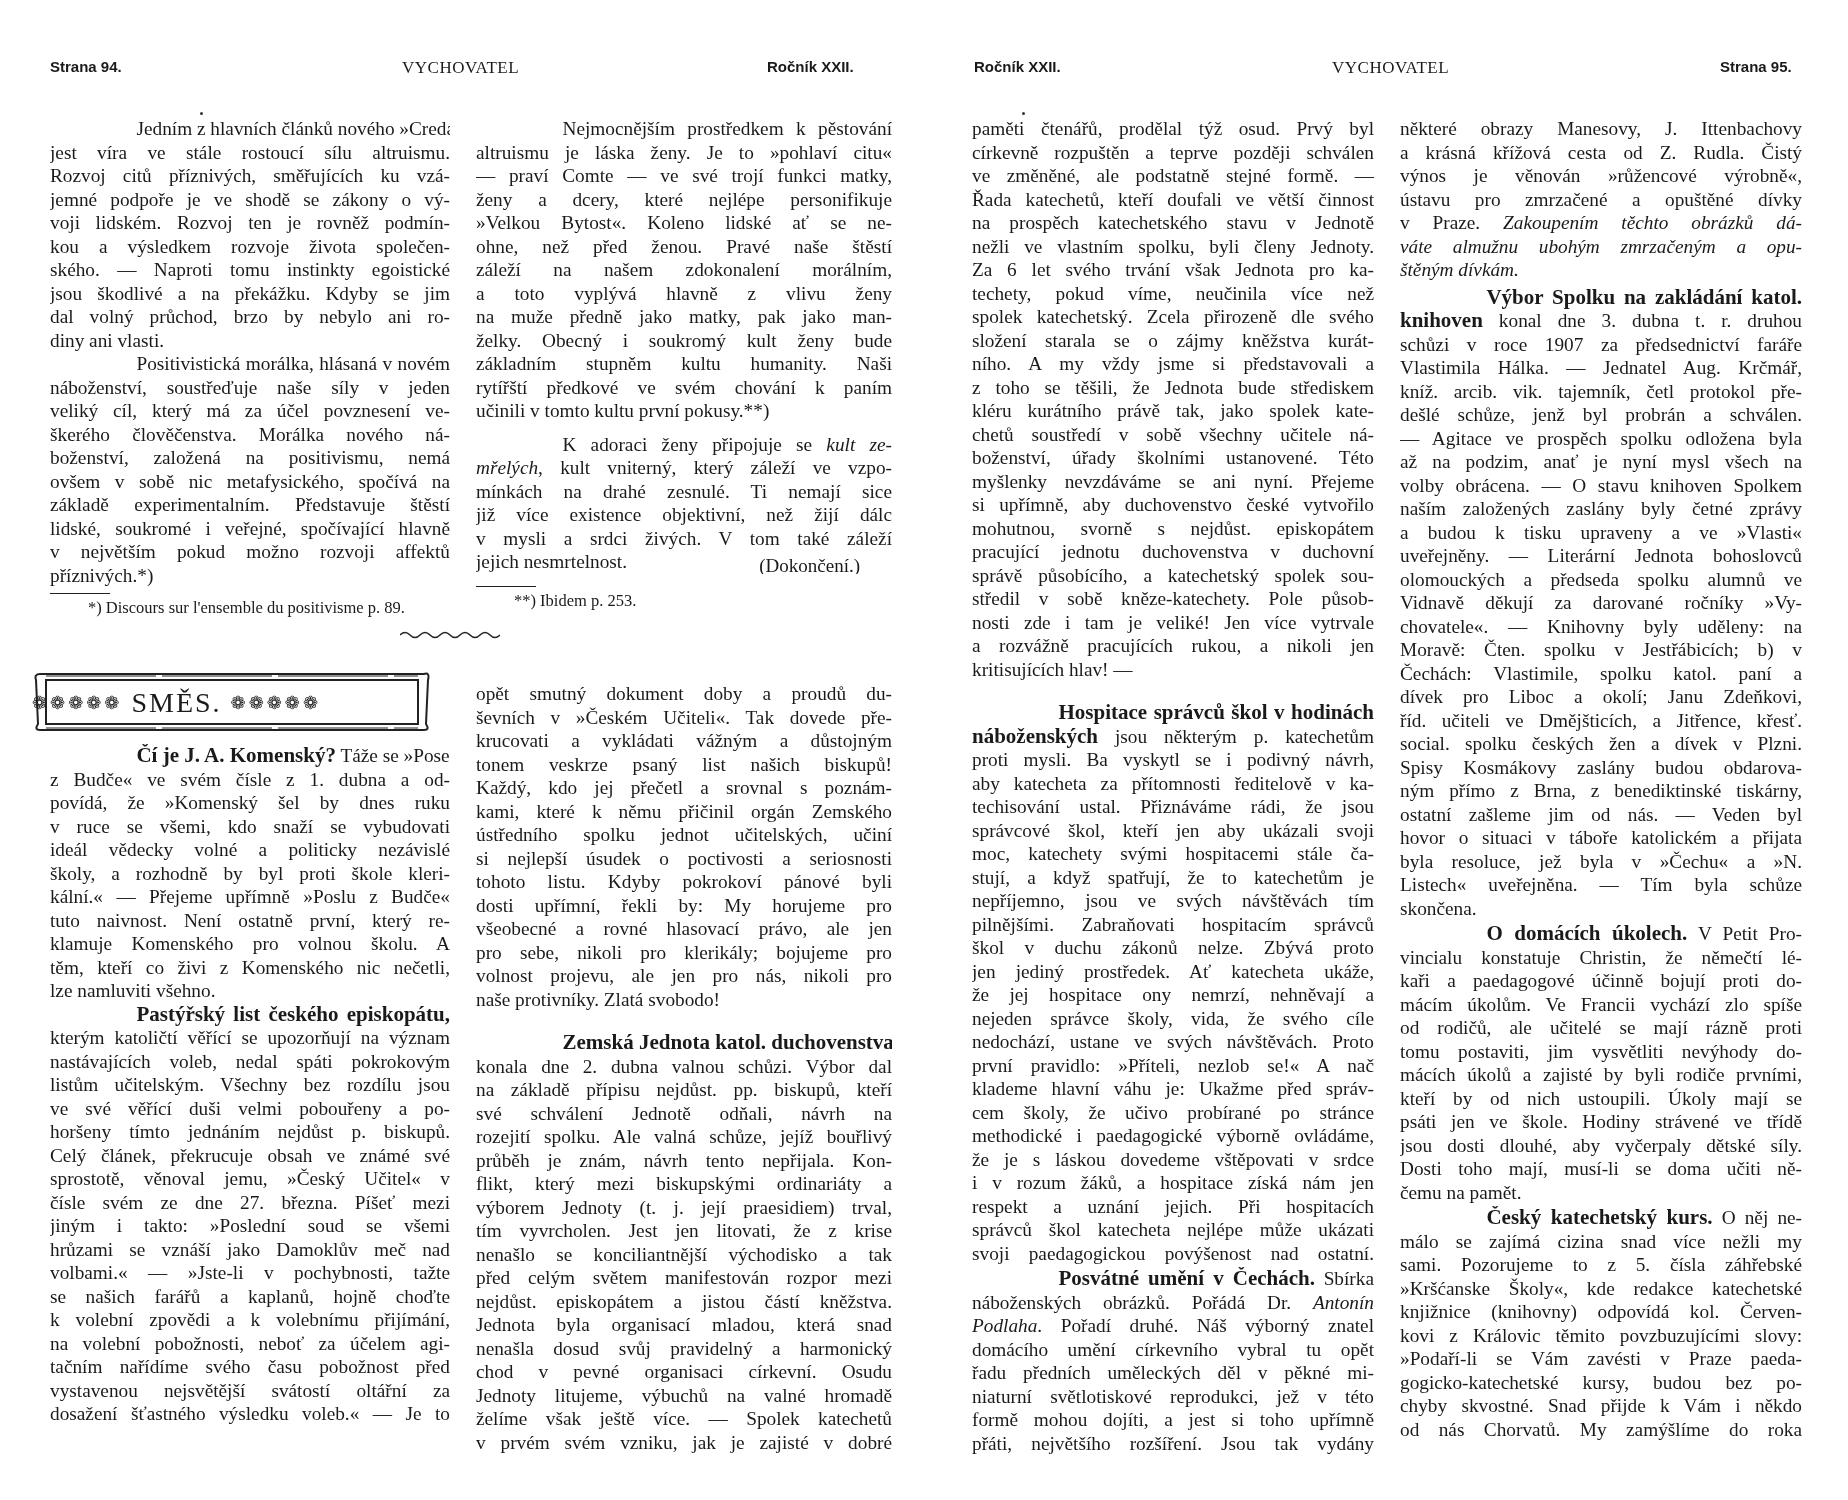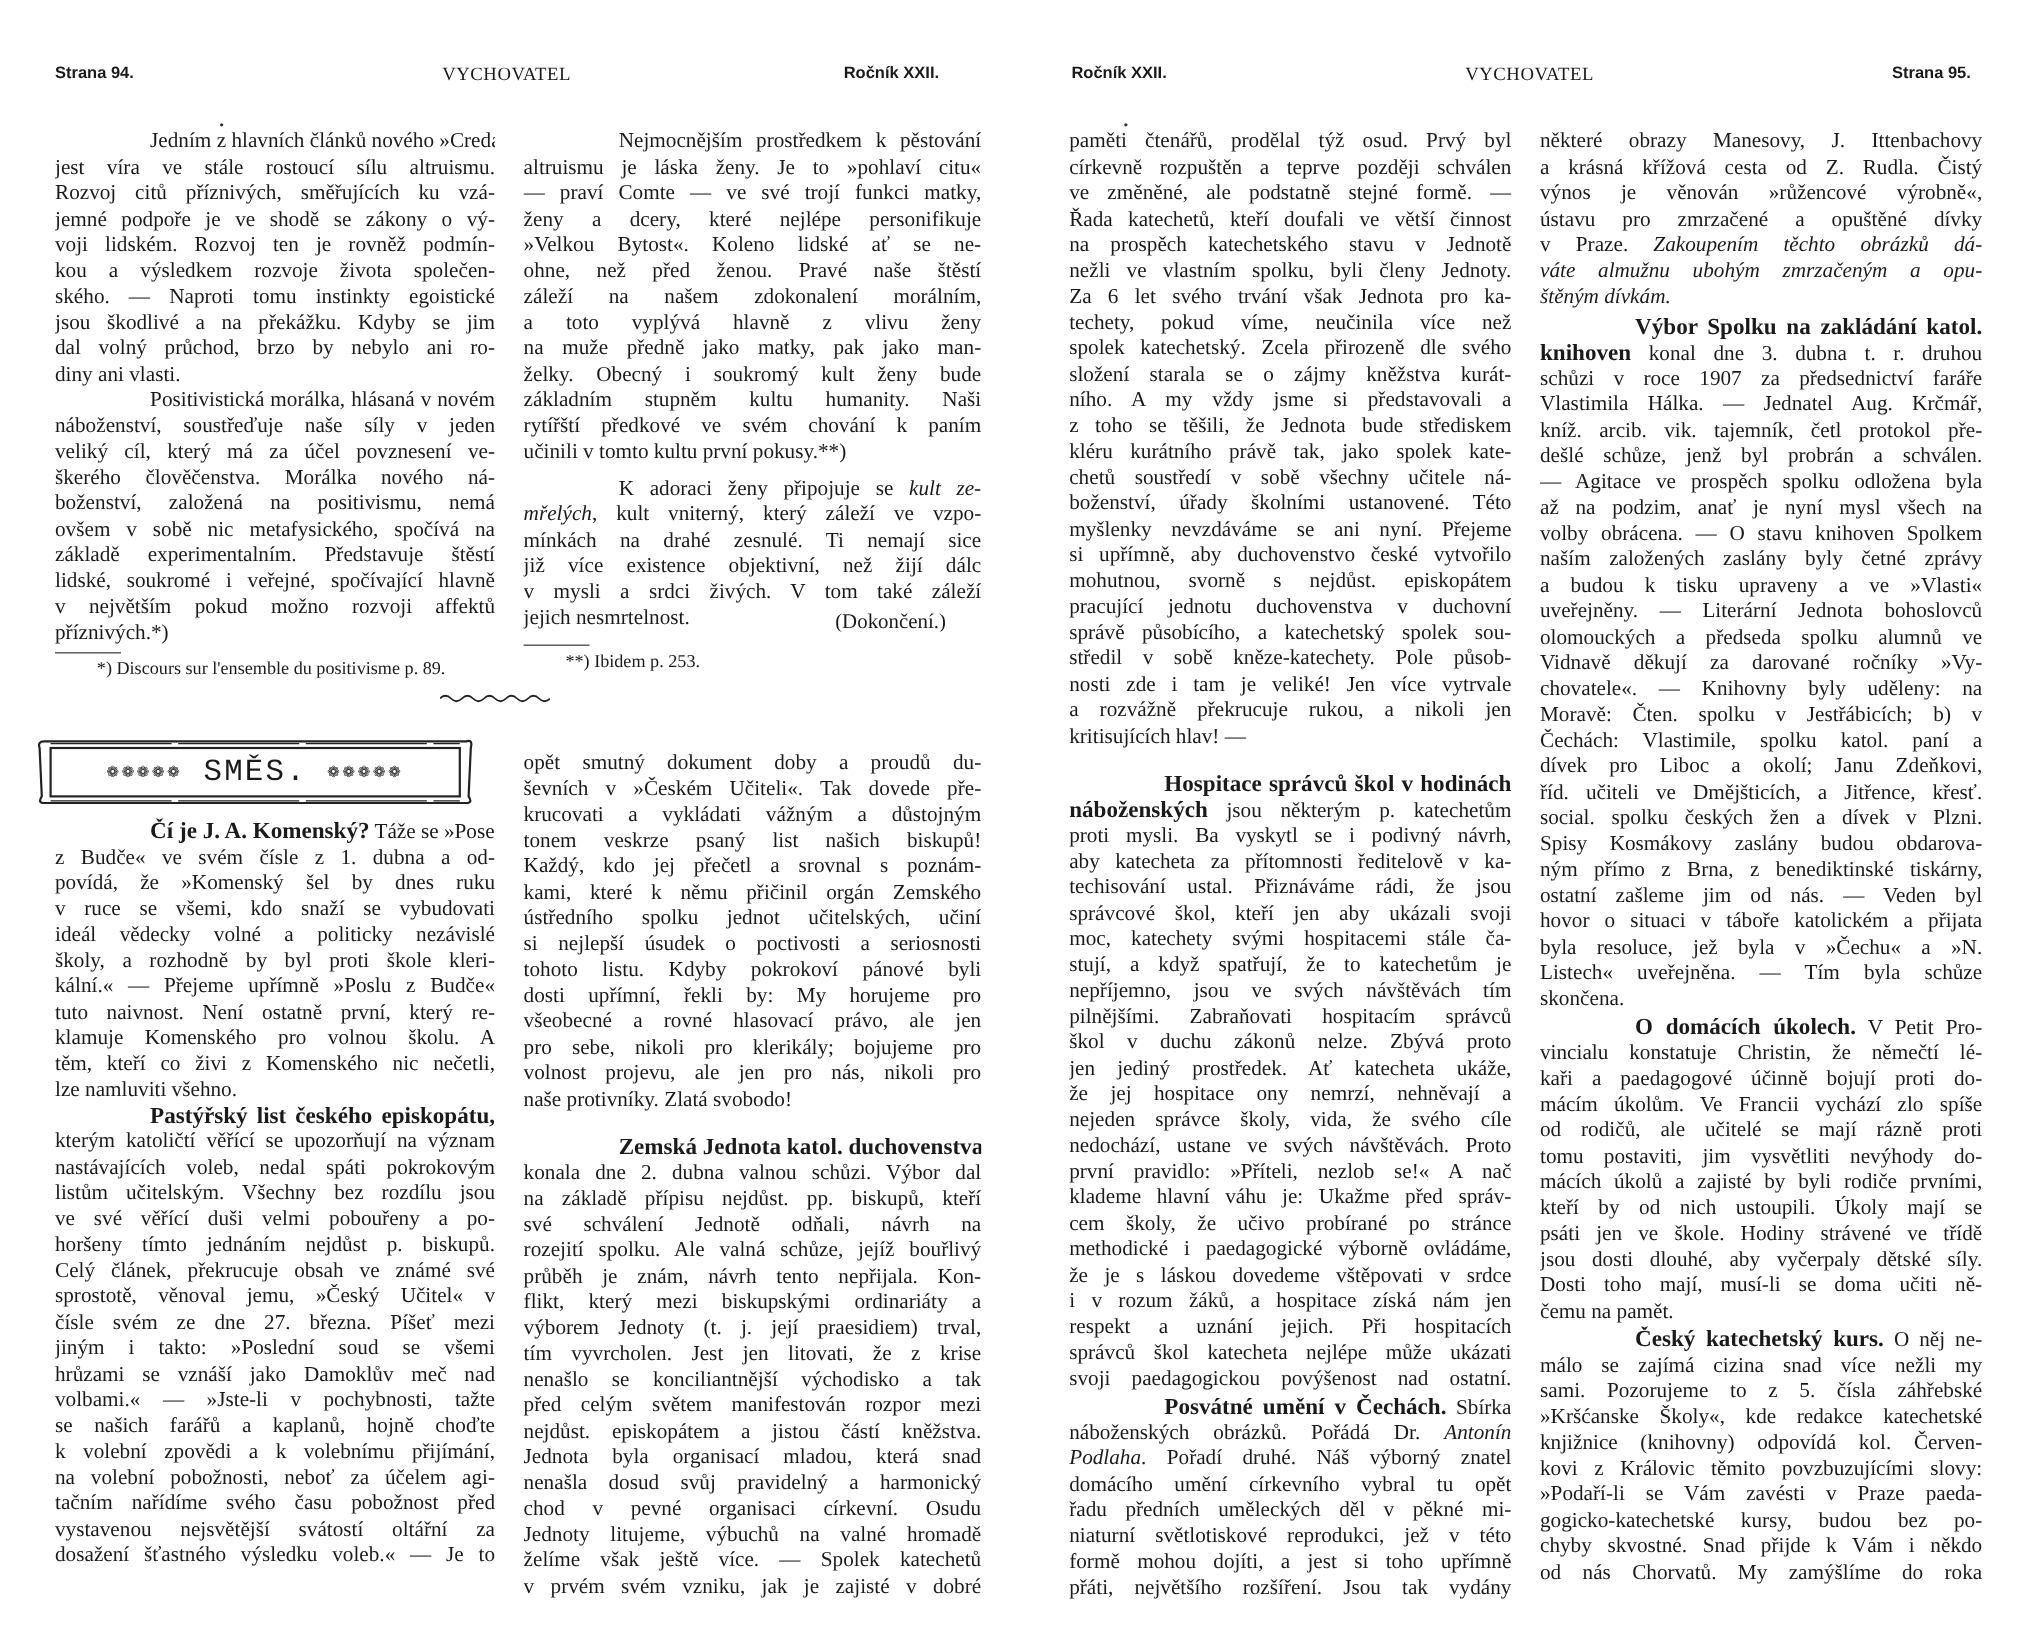--- a/index.html
+++ b/index.html
@@ -14,21 +14,21 @@
   .col .ind { text-indent:2.2em; }
   .line { display:block; text-align:justify; text-align-last:justify; white-space:nowrap; overflow:hidden; height:23.5px; }
   .line.last { text-align-last:left; }
   .line.ind { padding-left:44px; }
   .hd { font-weight:bold; font-size:21px; font-family:Liberation Serif, serif; }
   .it { font-style:italic; }
   .fnrule { display:block; width:60px; border-top:1.5px solid #222; margin:6px 0 4px 0; height:0; }
   .fn { font-size:16.5px; line-height:20px; padding-left:38px; white-space:nowrap; }
   .wavy { position:absolute; left:400px; top:628px; width:100px; height:12px; }
   .smes-box { position:absolute; left:32px; top:668px; width:400px; height:68px; }
-  .smes-title { position:absolute; left:0; right:0; top:19px; text-align:center; font-size:28px; letter-spacing:2px; white-space:nowrap;font-family:Liberation Mono, monospace; }
+  .smes-title { position:absolute; left:0; right:0; top:19px; text-align:left; font-size:28px; letter-spacing:2px; white-space:nowrap; }
   .smes-title .rosette { font-size:18px; letter-spacing:3px; vertical-align:3px; }
   .dot { position:absolute; width:3px; height:3px; background:#333; border-radius:50%; }
 </style>
 </head>
 <body>
 
 <div class="page left">
   <div class="runhead b" style="left:50px;">Strana 94.</div>
   <div class="runhead" style="left:402px; letter-spacing:0.5px;">VYCHOVATEL</div>
   <div class="runhead b" style="left:767px;">Ročník XXII.</div>
@@ -191,21 +191,21 @@
       <span class="line">kléru kurátního právě tak, jako spolek kate-</span>
       <span class="line">chetů soustředí v sobě všechny učitele ná-</span>
       <span class="line">boženství, úřady školními ustanovené. Této</span>
       <span class="line">myšlenky nevzdáváme se ani nyní. Přejeme</span>
       <span class="line">si upřímně, aby duchovenstvo české vytvořilo</span>
       <span class="line">mohutnou, svorně s nejdůst. episkopátem</span>
       <span class="line">pracující jednotu duchovenstva v duchovní</span>
       <span class="line">správě působícího, a katechetský spolek sou-</span>
       <span class="line">středil v sobě kněze-katechety. Pole působ-</span>
       <span class="line">nosti zde i tam je veliké! Jen více vytrvale</span>
-      <span class="line">a rozvážně překrucuje rukou, a nikoli jen</span>
+      <span class="line">a rozvážně pracujících rukou, a nikoli jen</span>
       <span class="line last">kritisujících hlav! —</span>
       <span class="line ind" style="margin-top: 20px;"><span class="hd">Hospitace správců škol v hodinách</span></span>
       <span class="line"><span class="hd">náboženských</span><span> jsou některým p. katechetům</span></span>
       <span class="line">proti mysli. Ba vyskytl se i podivný návrh,</span>
       <span class="line">aby katecheta za přítomnosti ředitelově v ka-</span>
       <span class="line">techisování ustal. Přiznáváme rádi, že jsou</span>
       <span class="line">správcové škol, kteří jen aby ukázali svoji</span>
       <span class="line">moc, katechety svými hospitacemi stále ča-</span>
       <span class="line">stují, a když spatřují, že to katechetům je</span>
       <span class="line">nepříjemno, jsou ve svých návštěvách tím</span>

